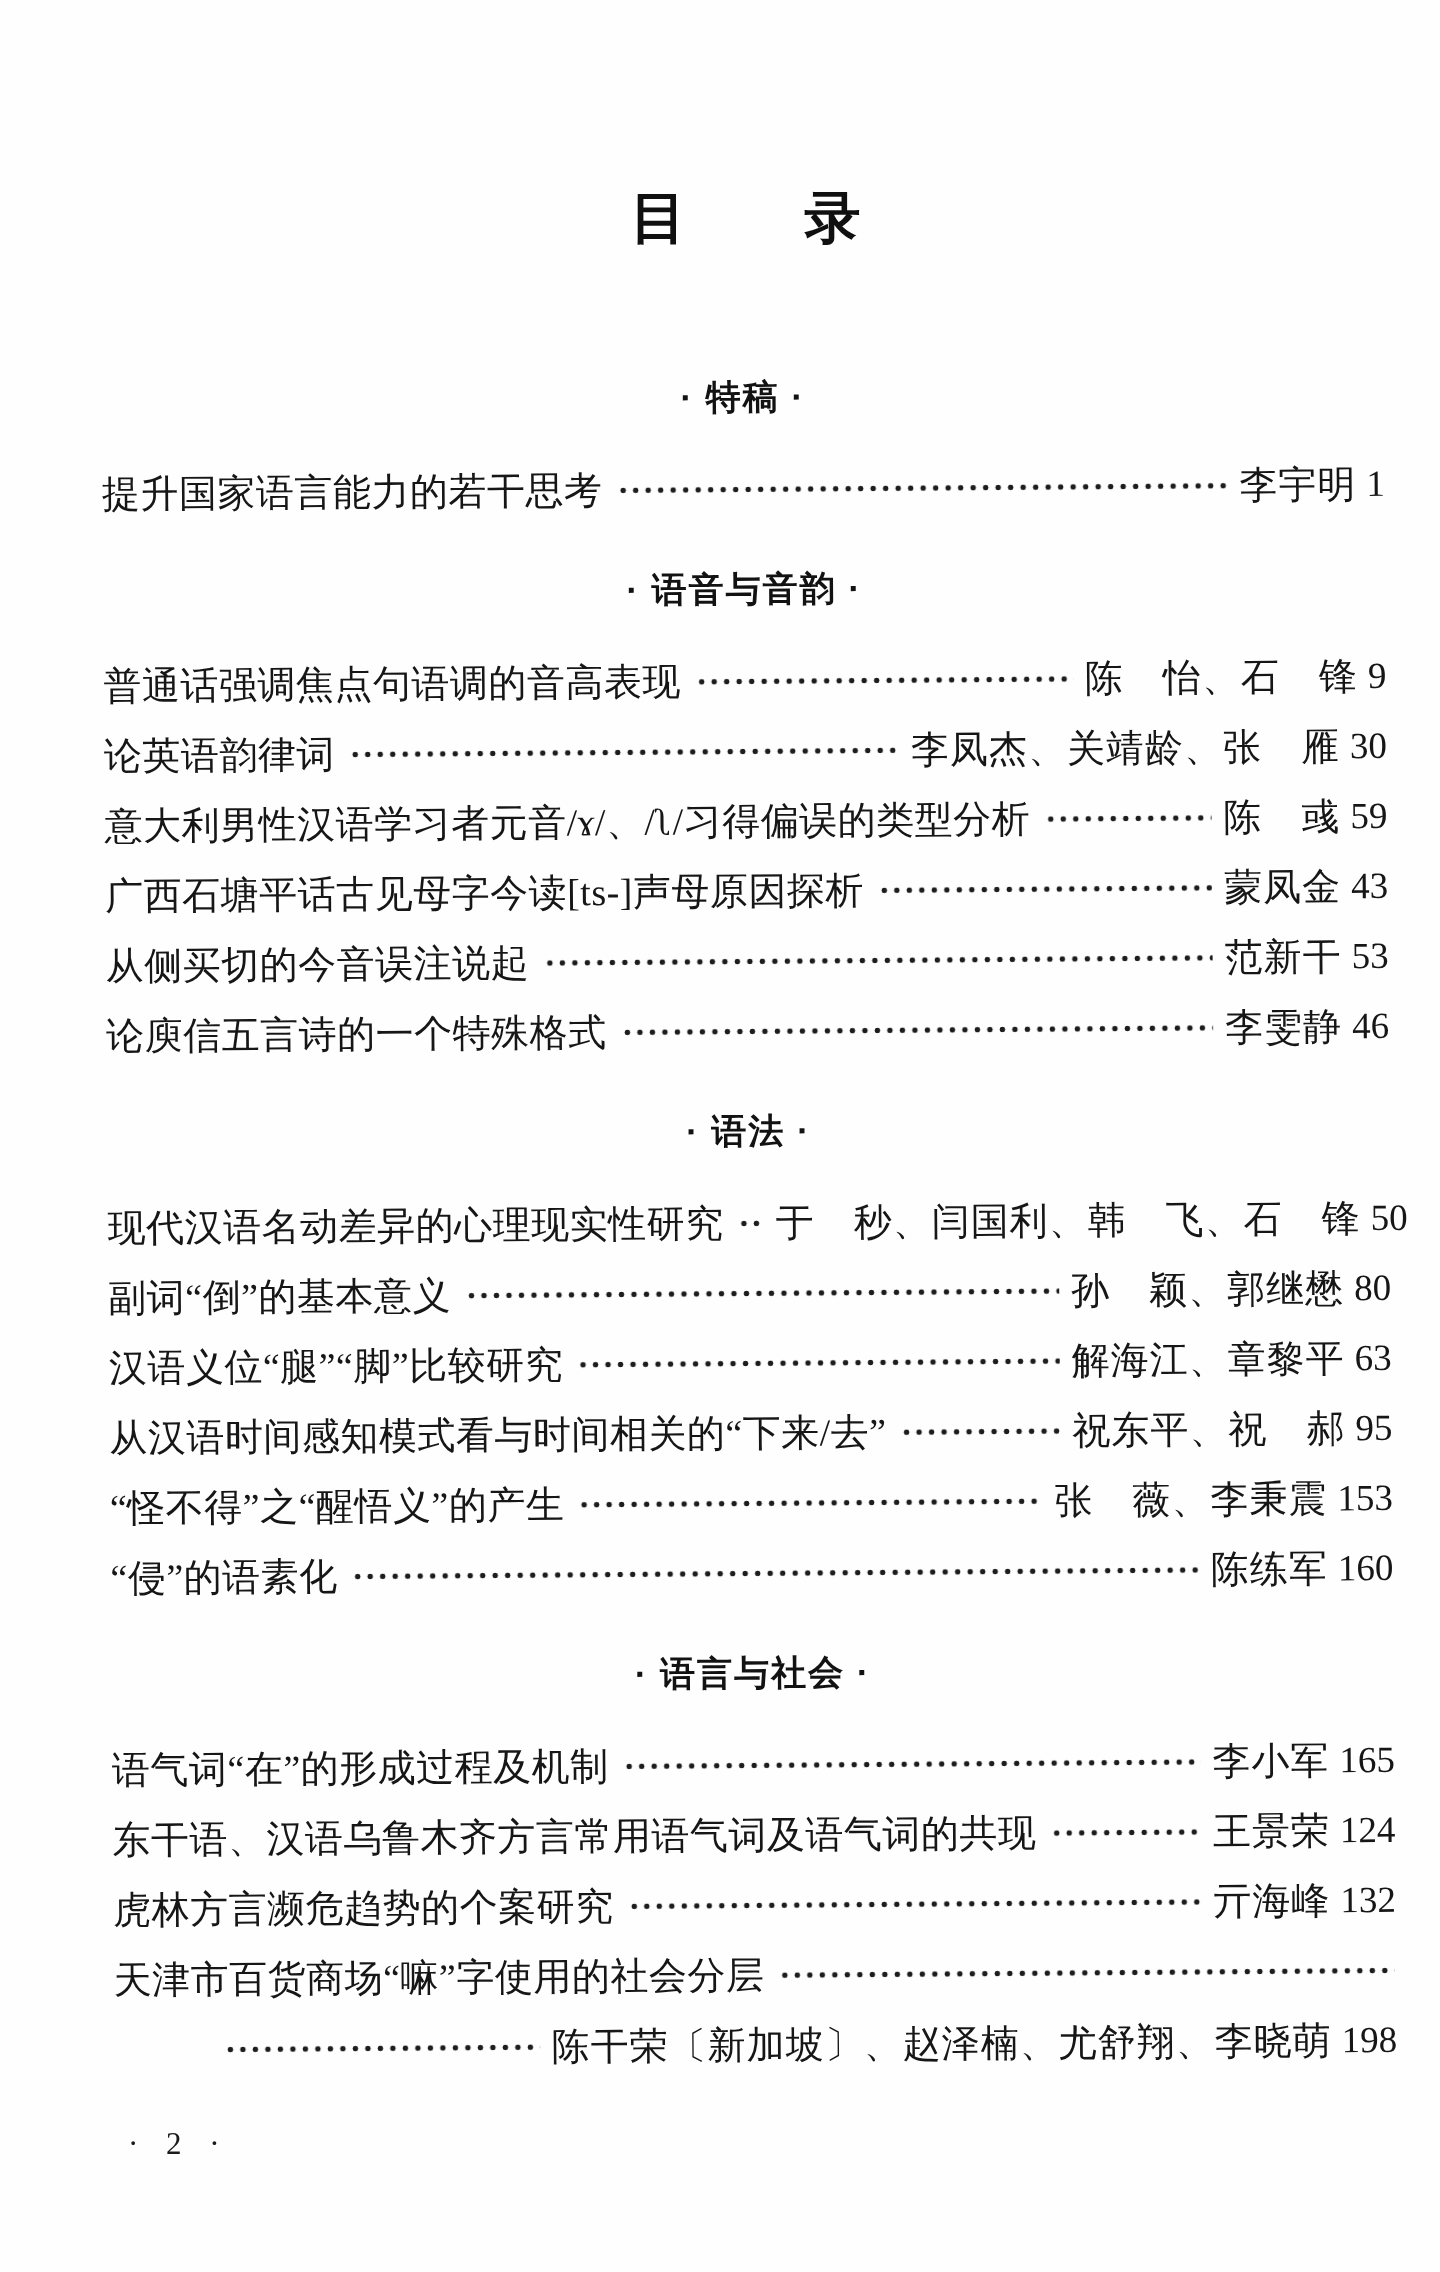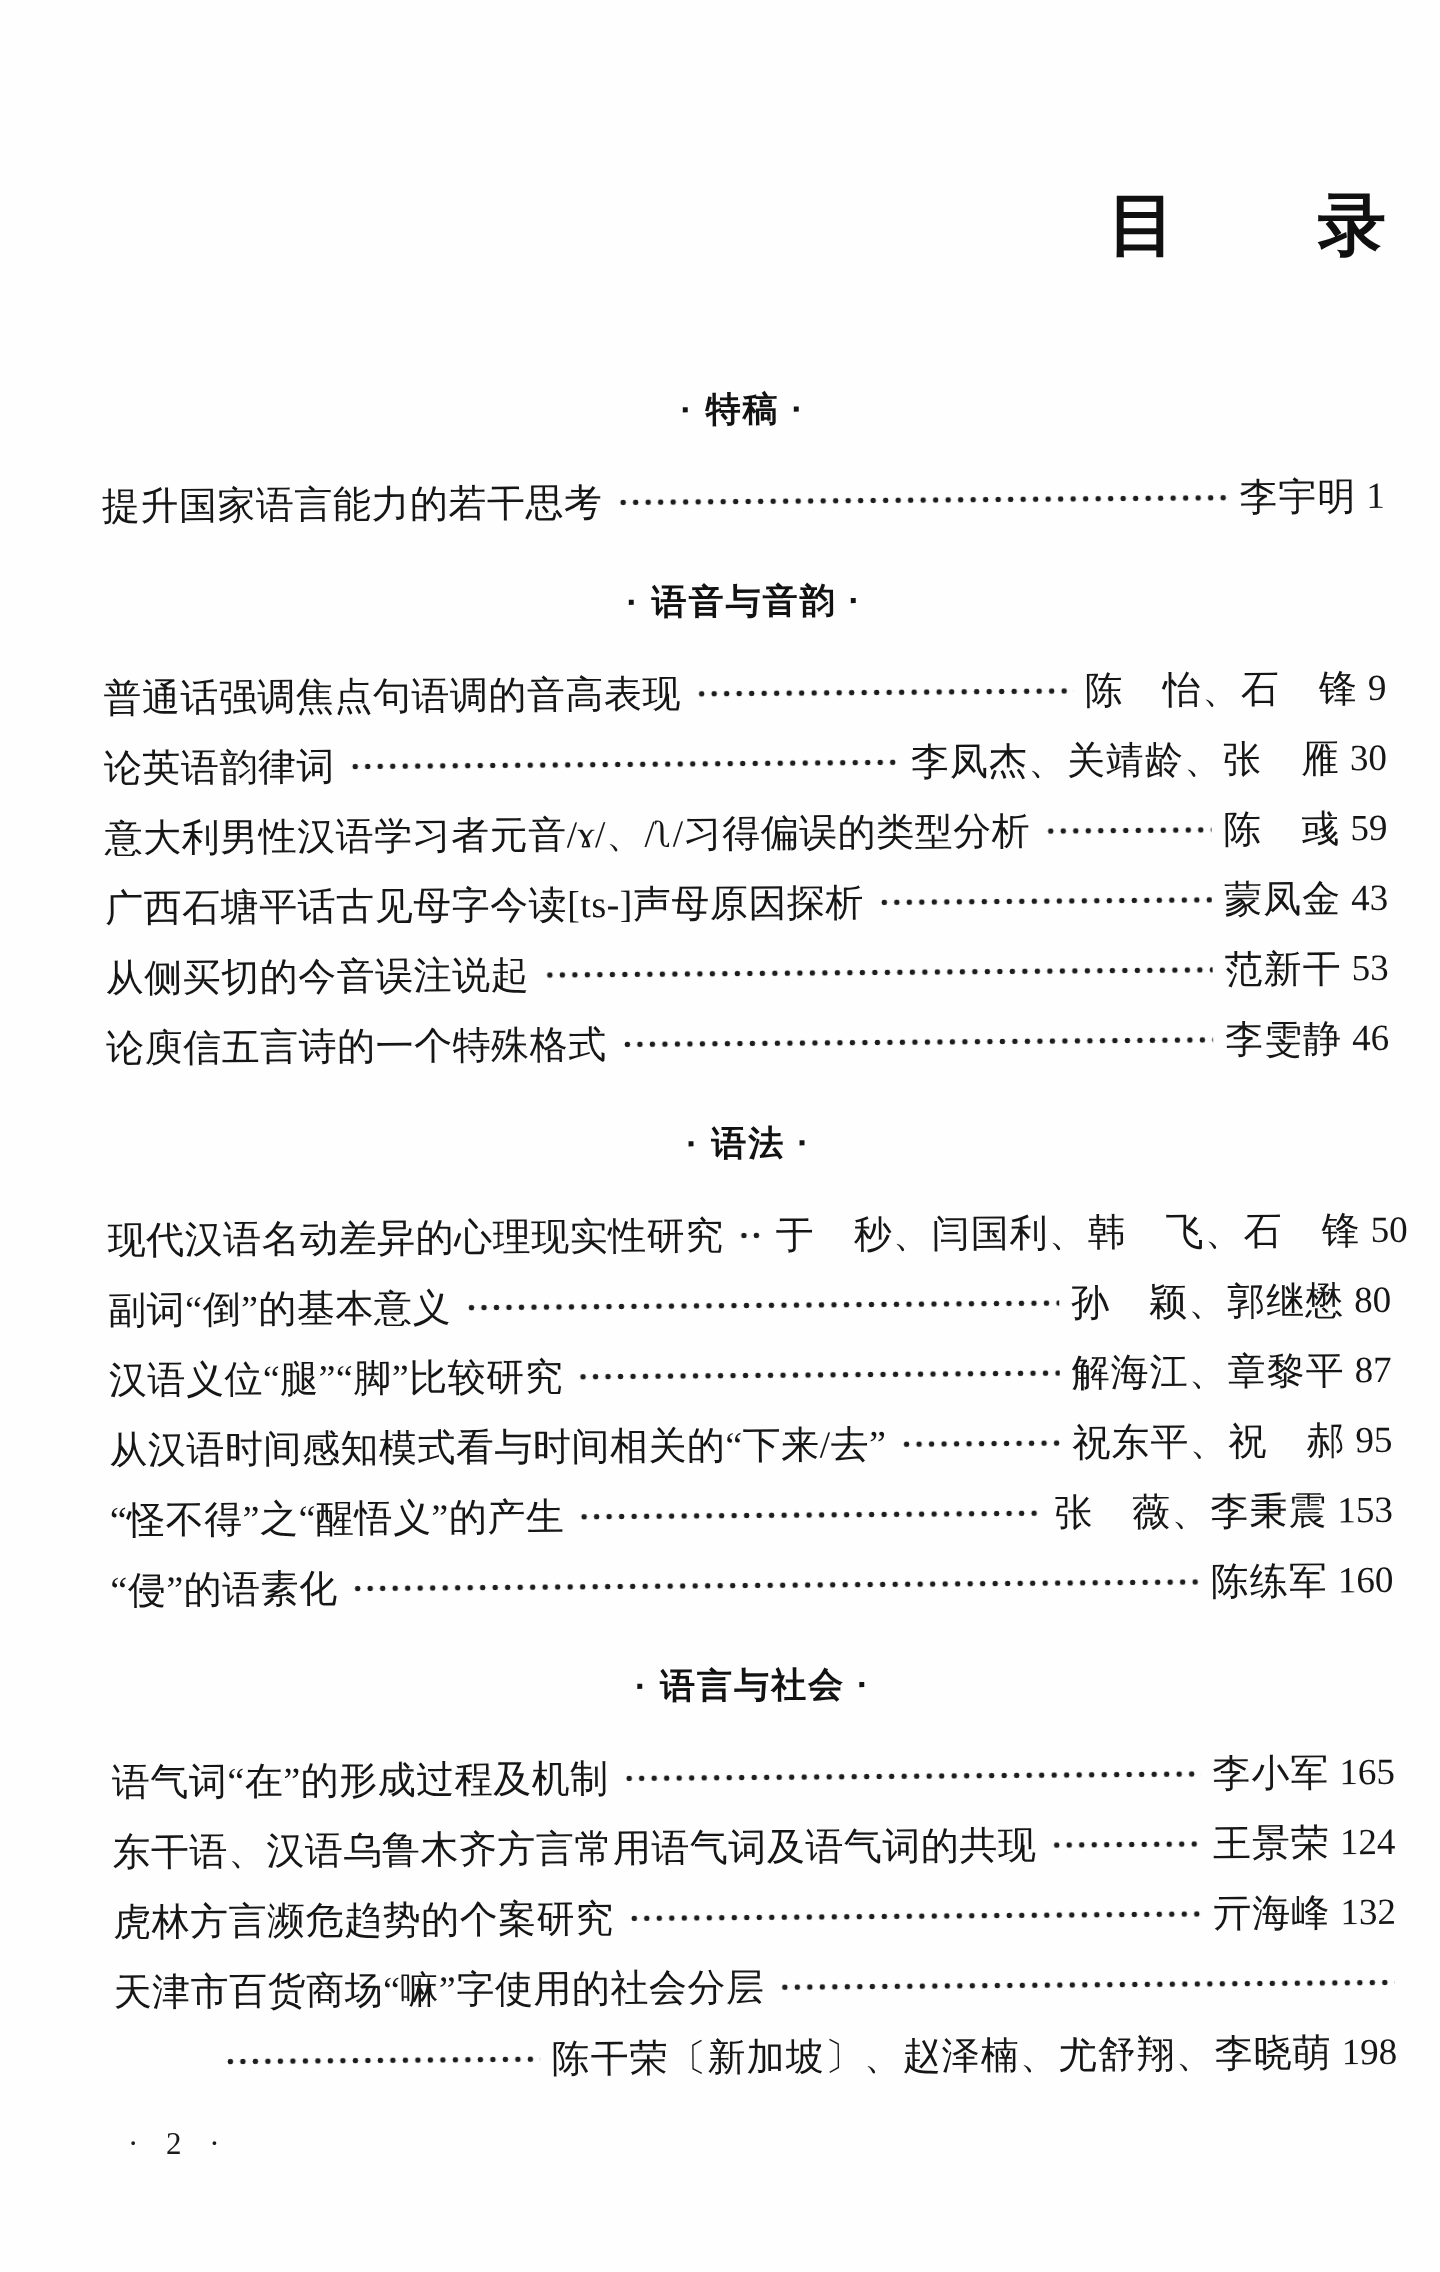--- a/index.html
+++ b/index.html
@@ -14,24 +14,24 @@
     margin: 0 auto;
     background: #fefefe;
     overflow: hidden;
     color: #161616;
     font-family: "Liberation Serif", "DejaVu Serif", serif;
   }
   .inner {
     padding: 190px 52px 0 105px;
   }
   .doc-title {
-    font-size: 68px;
+    font-size: 56px;
     line-height: 1;
     font-weight: 700;
-    text-align: right;
+    text-align: center;
     letter-spacing: 2px;
     white-space: pre;
     font-family: "Liberation Sans", "DejaVu Sans", sans-serif;
     color: #101010;
   }
   .sections {
     transform: rotate(-0.45deg);
     transform-origin: 50% 30%;
   }
   .section-heading {
@@ -173,21 +173,21 @@
     <span class="entry-title">副词“倒”的基本意义</span>
     <span class="leader"></span>
     <span class="entry-authors">孙　颖、郭继懋</span>
     <span class="entry-page">80</span>
   </div>
 
   <div class="entry">
     <span class="entry-title">汉语义位“腿”“脚”比较研究</span>
     <span class="leader"></span>
     <span class="entry-authors">解海江、章黎平</span>
-    <span class="entry-page">87</span>
+    <span class="entry-page">63</span>
   </div>
 
   <div class="entry">
     <span class="entry-title">从汉语时间感知模式看与时间相关的“下来/去”</span>
     <span class="leader"></span>
     <span class="entry-authors">祝东平、祝　郝</span>
     <span class="entry-page">95</span>
   </div>
 
   <div class="entry">

